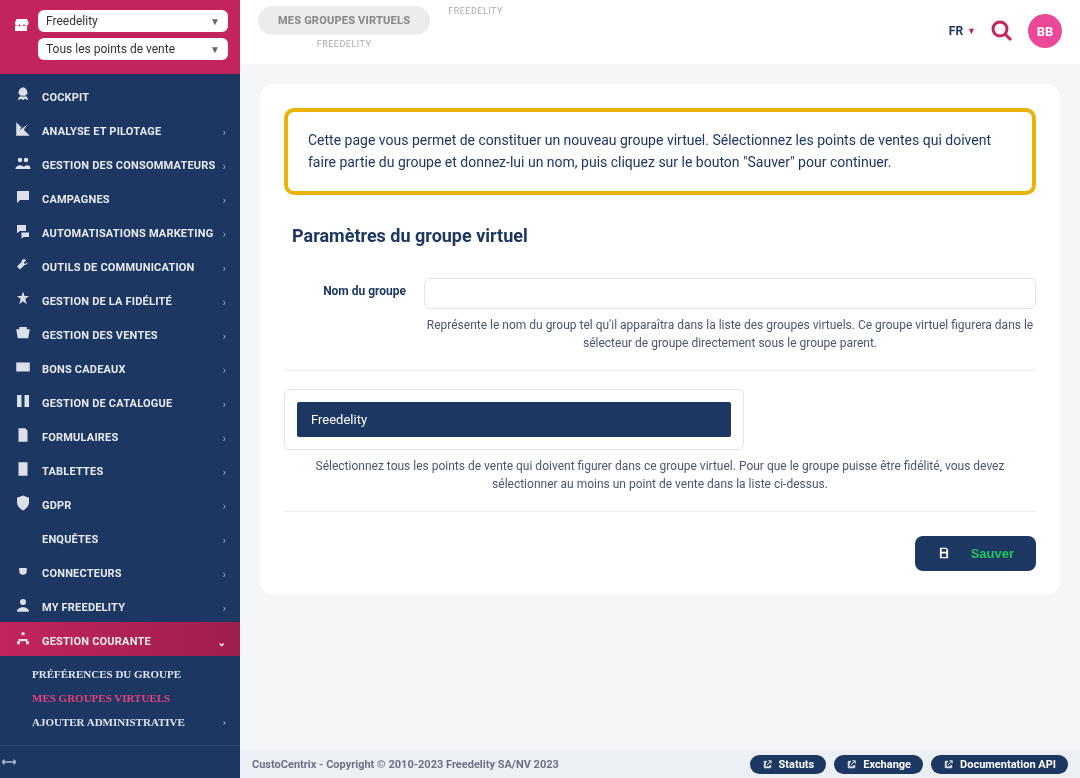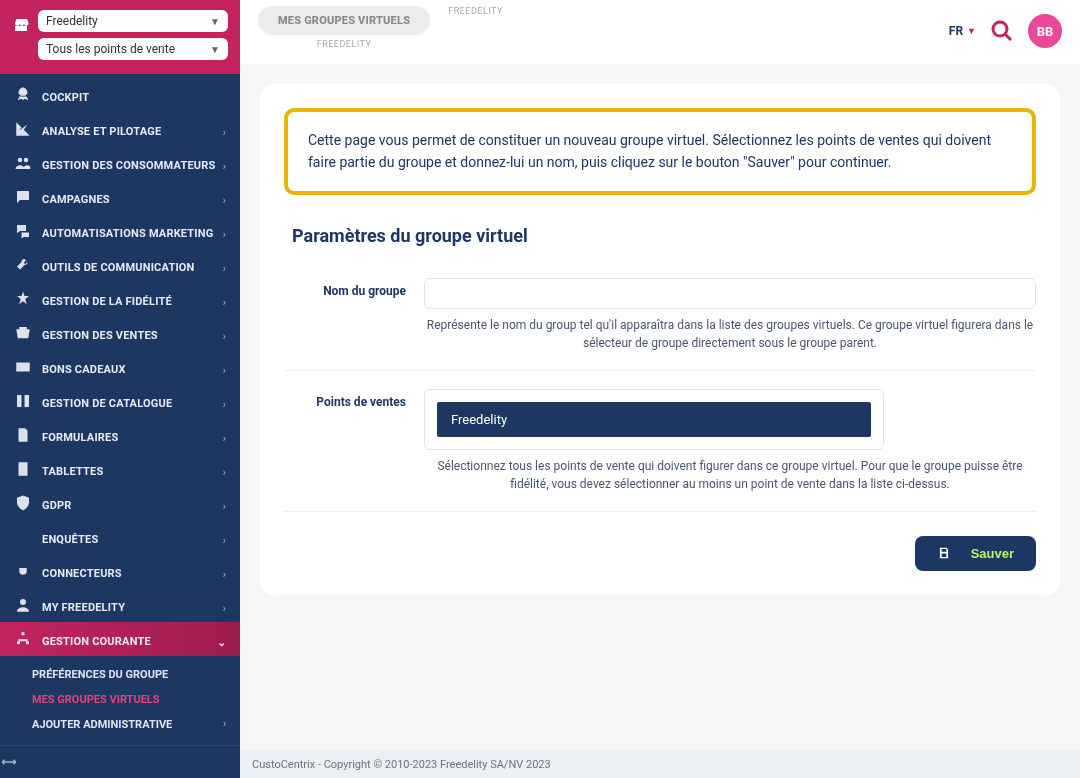--- a/index.html
+++ b/index.html
@@ -14,21 +14,21 @@
   .sel .chev { color: #666; font-size: 10px; }
 
   .nav { flex: 1; overflow-y: auto; padding-top: 4px; }
   .nav-item { display: flex; align-items: flex-end; padding: 8px 14px; font-size: 11px; font-weight: 700; letter-spacing: 0.2px; color: #e8eaf0; cursor: pointer; }
   .nav-item .ico { width: 18px; height: 18px; margin-right: 10px; flex: none; opacity: 0.95; }
   .nav-item .lbl { flex: 1; text-transform: uppercase; }
   .nav-item .arrow { font-size: 10px; color: #8fa0c4; }
   .nav-item.active { background: linear-gradient(90deg,#c3245e,#9e1e4e); }
   .nav-item.active .arrow { color: #fff; }
 
-  .subnav { padding: 6px 0 10px; }
+  .subnav { padding: 6px 0 10px; font-family: Liberation Serif, serif; }
   .sub-item { padding: 6px 14px 6px 32px; font-size: 11px; font-weight: 700; color: #dfe4f0; cursor: pointer; }
   .sub-item.active { color: #e6427a; }
 
   .sidebar-footer { border-top: 1px solid rgba(255,255,255,0.08); padding: 10px 0; text-align: center; color: #a9b6d4; cursor: pointer; }
 
   
   .topbar { position: absolute; left: 240px; top: 0; right: 0; height: 64px; background: #fff; display: flex; align-items: flex-start; padding: 0 18px; }
   .tabs { display: flex; gap: 18px; align-items: flex-start; padding-top: 6px; }
   .tab { display: flex; flex-direction: column; align-items: center; gap: 4px; cursor: pointer; }
   .tab .pill { border-radius: 999px; padding: 8px 20px; font-size: 11px; font-weight: 800; letter-spacing: 0.2px; text-align: center; line-height: 1.2; min-width: 170px; }
@@ -53,25 +53,25 @@
   .section-title { color: #1d3763; font-size: 18px; font-weight: 700; margin: 30px 8px 14px; }
   .form-row { display: flex; border-bottom: 1px solid #eceef3; padding: 18px 0; }
   .form-row:last-of-type { border-bottom: none; }
   .form-label { width: 140px; flex: none; text-align: right; padding-right: 18px; font-size: 12px; font-weight: 700; color: #1d3763; padding-top: 6px; }
   .form-field { flex: 1; }
   .text-input { width: 100%; border: 1px solid #e0e3eb; border-radius: 6px; padding: 7px 10px; font-size: 13px; background: #fff; }
   .helper { font-size: 12px; color: #4a5670; margin-top: 8px; line-height: 1.45; text-align: center; }
   .pos-box { border: 1px solid #e0e3eb; border-radius: 6px; padding: 12px; max-width: 460px; }
   .pos-selected { background: #1d3763; color: #fff; padding: 10px 14px; border-radius: 2px; font-size: 13px; cursor: pointer; }
   .actions { display: flex; justify-content: flex-end; margin-top: 24px; }
-  .btn-primary { background: #1d3763; color: #bef264; border: none; border-radius: 8px; padding: 10px 22px; font-size: 13px; font-weight: 700; display: flex; align-items: center; gap: 20px; cursor: pointer; }
+  .btn-primary { background: #1d3763; color: #22c55e; border: none; border-radius: 8px; padding: 10px 22px; font-size: 13px; font-weight: 700; display: flex; align-items: center; gap: 20px; cursor: pointer; }
   .btn-primary svg { width: 14px; height: 14px; }
 
   
-  .footer { position: absolute; left: 240px; bottom: 0; right: 0; height: 28px; background: #eceff4; display: flex; align-items: center; padding: 0 12px; font-size: 11px; color: #6a7284; }
+  .footer { position: absolute; left: 240px; bottom: 0; right: 0; height: 28px; background: #eceff4; display: flex; align-items: center; padding: 0 12px; font-size: 11px; color: #6a7284; font-weight: bold; }
   .footer .links { margin-left: auto; display: flex; gap: 8px; }
   .f-pill { background: #1d3763; color: #fff; border-radius: 999px; padding: 3px 12px; font-size: 11px; display: flex; align-items: center; gap: 6px; cursor: pointer; }
   .f-pill svg { width: 11px; height: 11px; }
 
   svg { display: block; }
 </style>
 </head>
 <body>
 
 <aside class="sidebar">
@@ -296,21 +296,20 @@
 
     <div class="form-row">
       <div class="form-label">Nom du groupe</div>
       <div class="form-field">
         <input class="text-input" type="text" value="" style="">
         <div class="helper">Représente le nom du group tel qu'il apparaîtra dans la liste des groupes virtuels. Ce groupe virtuel figurera dans le sélecteur de groupe directement sous le groupe parent.</div>
       </div>
     </div>
 
     <div class="form-row">
-      <div class="form-label">Points de ventes</div>
       <div class="form-field">
         <div class="pos-box">
           <div class="pos-selected">
             <span>Freedelity</span>
           </div>
         </div>
         <div class="helper">Sélectionnez tous les points de vente qui doivent figurer dans ce groupe virtuel. Pour que le groupe puisse être fidélité, vous devez sélectionner au moins un point de vente dans la liste ci-dessus.</div>
       </div>
     </div>
 
@@ -320,13 +319,33 @@
             <path d="M5 3h11l3 3v15H5V3zm3 2v5h8V5H8zm0 8v6h8v-6H8z"></path>
           </svg>
         <span>Sauver</span>
       </button>
     </div>
   </div>
 </main>
 
 <footer class="footer">
   <span>CustoCentrix - Copyright © 2010-2023 Freedelity SA/NV 2023</span>
+  <div class="links" id="footer-links">
+      <span class="f-pill">
+        <svg viewBox="0 0 24 24" fill="none" stroke="#fff" stroke-width="2">
+          <path d="M14 4h6v6M20 4l-9 9M5 5h5v2H7v10h10v-3h2v5H5z"></path>
+        </svg>
+        <span>Statuts</span>
+      </span>
+      <span class="f-pill">
+        <svg viewBox="0 0 24 24" fill="none" stroke="#fff" stroke-width="2">
+          <path d="M14 4h6v6M20 4l-9 9M5 5h5v2H7v10h10v-3h2v5H5z"></path>
+        </svg>
+        <span>Exchange</span>
+      </span>
+      <span class="f-pill">
+        <svg viewBox="0 0 24 24" fill="none" stroke="#fff" stroke-width="2">
+          <path d="M14 4h6v6M20 4l-9 9M5 5h5v2H7v10h10v-3h2v5H5z"></path>
+        </svg>
+        <span>Documentation API</span>
+      </span>
+    </div>
 </footer>
 
 </body></html>

